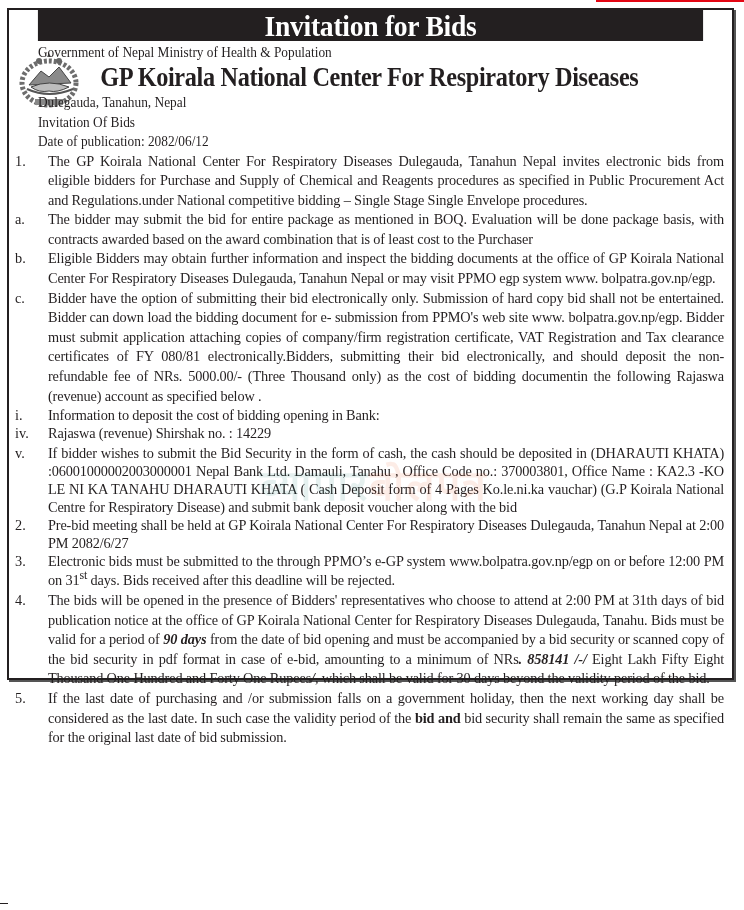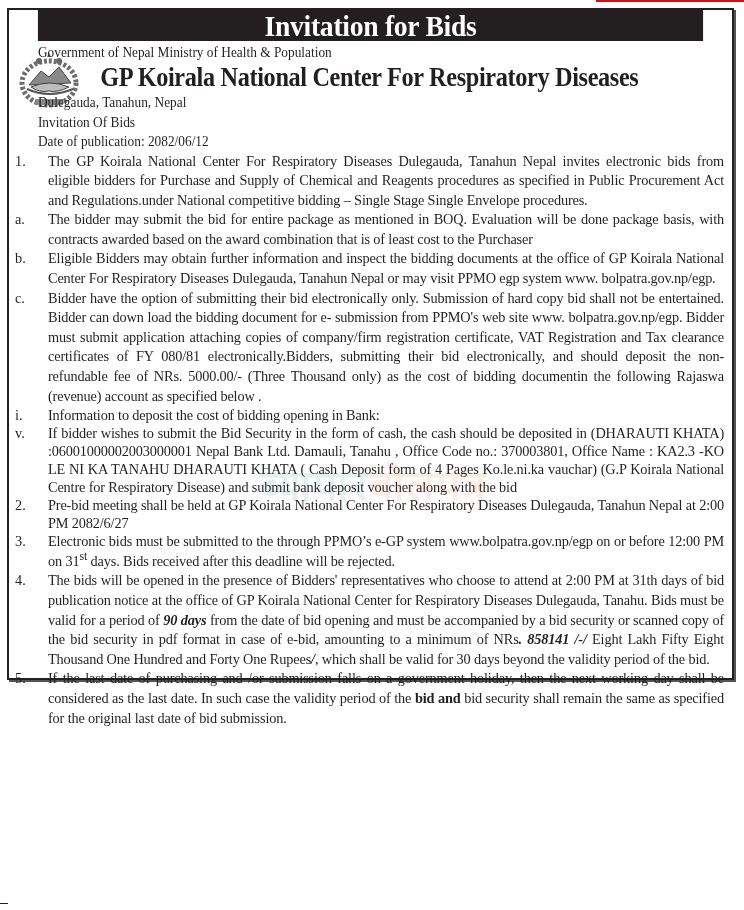--- a/index.html
+++ b/index.html
@@ -70,20 +70,24 @@
       <span class="txt">Eligible Bidders may obtain further information and inspect the bidding documents at the office of GP Koirala National Center For Respiratory Diseases Dulegauda, Tanahun Nepal or may visit PPMO egp system www. bolpatra.gov.np/egp.</span>
     </div>
     <div class="item">
       <span class="lbl">c.</span>
       <span class="txt">Bidder have the option of submitting their bid electronically only. Submission of hard copy bid shall not be entertained. Bidder can down load the bidding document for e- submission from PPMO's web site www. bolpatra.gov.np/egp. Bidder must submit application attaching copies of company/firm registration certificate, VAT Registration and Tax clearance certificates of FY 080/81 electronically.Bidders, submitting their bid electronically, and should deposit the non- refundable fee of NRs. 5000.00/- (Three Thousand only) as the cost of bidding documentin the following Rajaswa (revenue) account as specified below .</span>
     </div>
     <div class="item tight">
       <span class="lbl">i.</span>
       <span class="txt">Information to deposit the cost of bidding opening in Bank:</span>
     </div>
+    <div class="item">
+      <span class="lbl">iv.</span>
+      <span class="txt">Rajaswa (revenue) Shirshak no. : 14229</span>
+    </div>
     <div class="item tight">
       <span class="lbl">v.</span>
       <span class="txt">If bidder wishes to submit the Bid Security in the form of cash, the cash should be deposited in (DHARAUTI KHATA) :06001000002003000001 Nepal Bank Ltd. Damauli, Tanahu , Office Code no.: 370003801, Office Name : KA2.3 -KO LE NI KA TANAHU DHARAUTI KHATA ( Cash Deposit form of 4 Pages Ko.le.ni.ka vauchar) (G.P Koirala National Centre for Respiratory Disease) and submit bank deposit voucher along with the bid</span>
     </div>
     <div class="item tight">
       <span class="lbl">2.</span>
       <span class="txt">Pre-bid meeting shall be held at GP Koirala National Center For Respiratory Diseases Dulegauda, Tanahun Nepal at 2:00 PM 2082/6/27</span>
     </div>
     <div class="item">
       <span class="lbl">3.</span>

